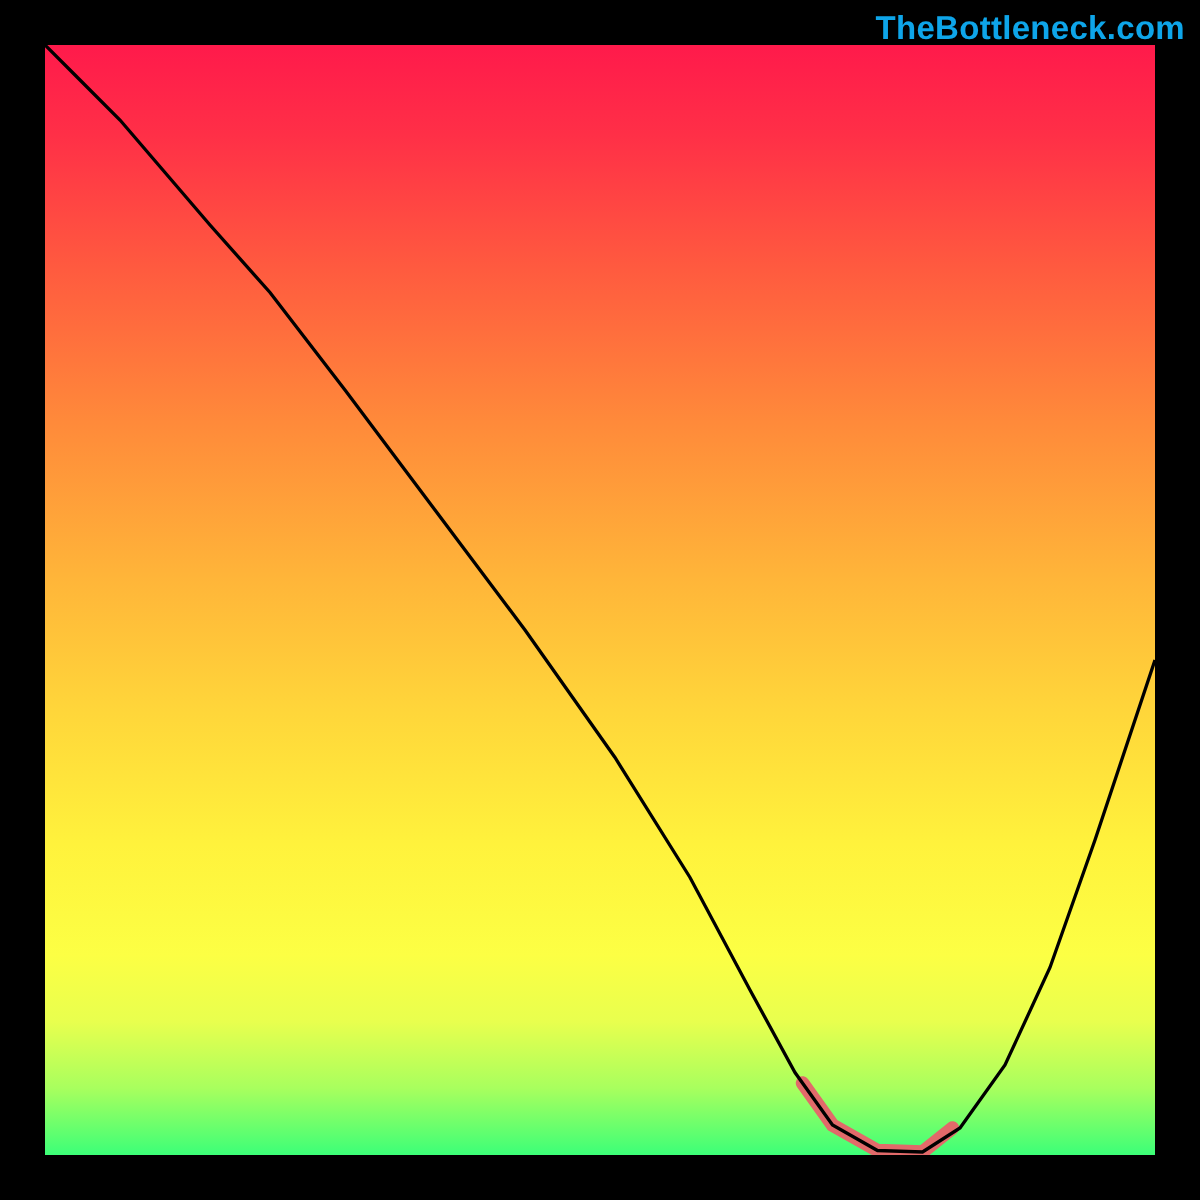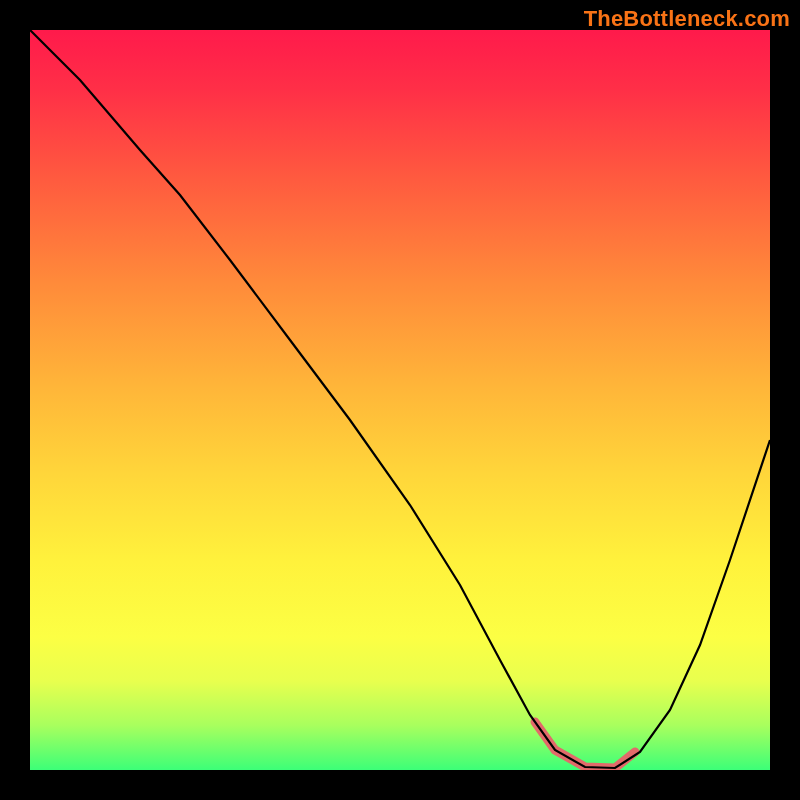--- a/index.html
+++ b/index.html
@@ -10,21 +10,21 @@
     height: 800px;
     background: #000;
   }
   .watermark {
     position: absolute;
     top: 6px;
     right: 10px;
     font-family: Arial, Helvetica, sans-serif;
     font-size: 22px;
     font-weight: 600;
-    color: #f97316;
+    color: #0ea5e9;
     letter-spacing: 0.2px;
     z-index: 5;
   }
   .plot {
     position: absolute;
     left: 30px;
     top: 30px;
     width: 740px;
     height: 740px;
   }

